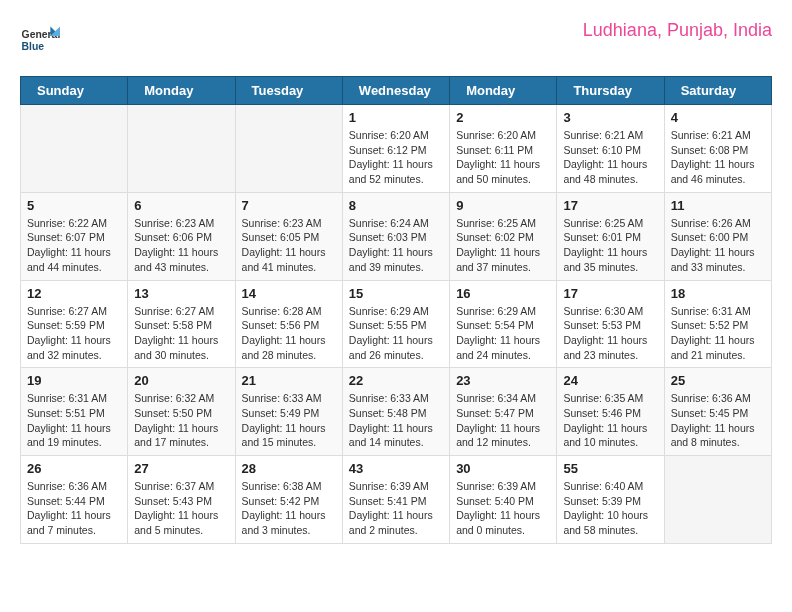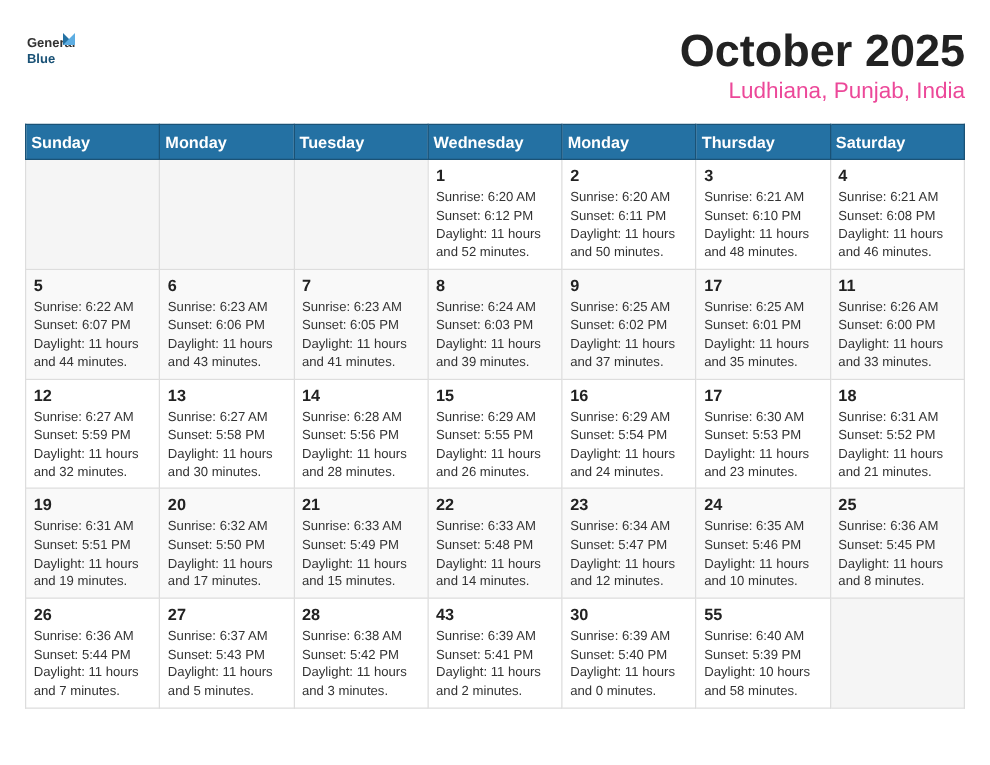--- a/index.html
+++ b/index.html
@@ -42,21 +42,21 @@
     }
     .calendar {
       width: 100%;
       border-collapse: collapse;
       border: 1px solid #ccc;
     }
     .calendar th {
       background-color: #2471a3;
       color: white;
       text-align: left;
-      padding: 6px 4px;
+      padding: 6px 16px;
       font-size: 13px;
       font-weight: bold;
       border: 1px solid #1a5276;
     }
     .calendar td {
       vertical-align: top;
       padding: 5px 6px;
       border: 1px solid #ddd;
       font-size: 11px;
       color: #333;
@@ -89,21 +89,20 @@
 <div class="header">
   <div class="logo">
     <svg class="logo-icon" viewBox="0 0 50 50" xmlns="http://www.w3.org/2000/svg">
       <text x="2" y="22" font-size="13" font-weight="bold" fill="#333">General</text>
       <text x="2" y="38" font-size="13" font-weight="bold" fill="#1a5276">Blue</text>
       <polygon points="38,8 50,20 38,20" fill="#2471a3"></polygon>
       <polygon points="38,20 50,20 50,8" fill="#5dade2"></polygon>
     </svg>
   </div>
   <div class="title-area">
-    <div class="month-title">October 2025</div>
     <div class="location">Ludhiana, Punjab, India</div>
   </div>
 </div>
 
 <table class="calendar">
   <thead>
     <tr>
       <th>Sunday</th>
       <th>Monday</th>
       <th>Tuesday</th>

